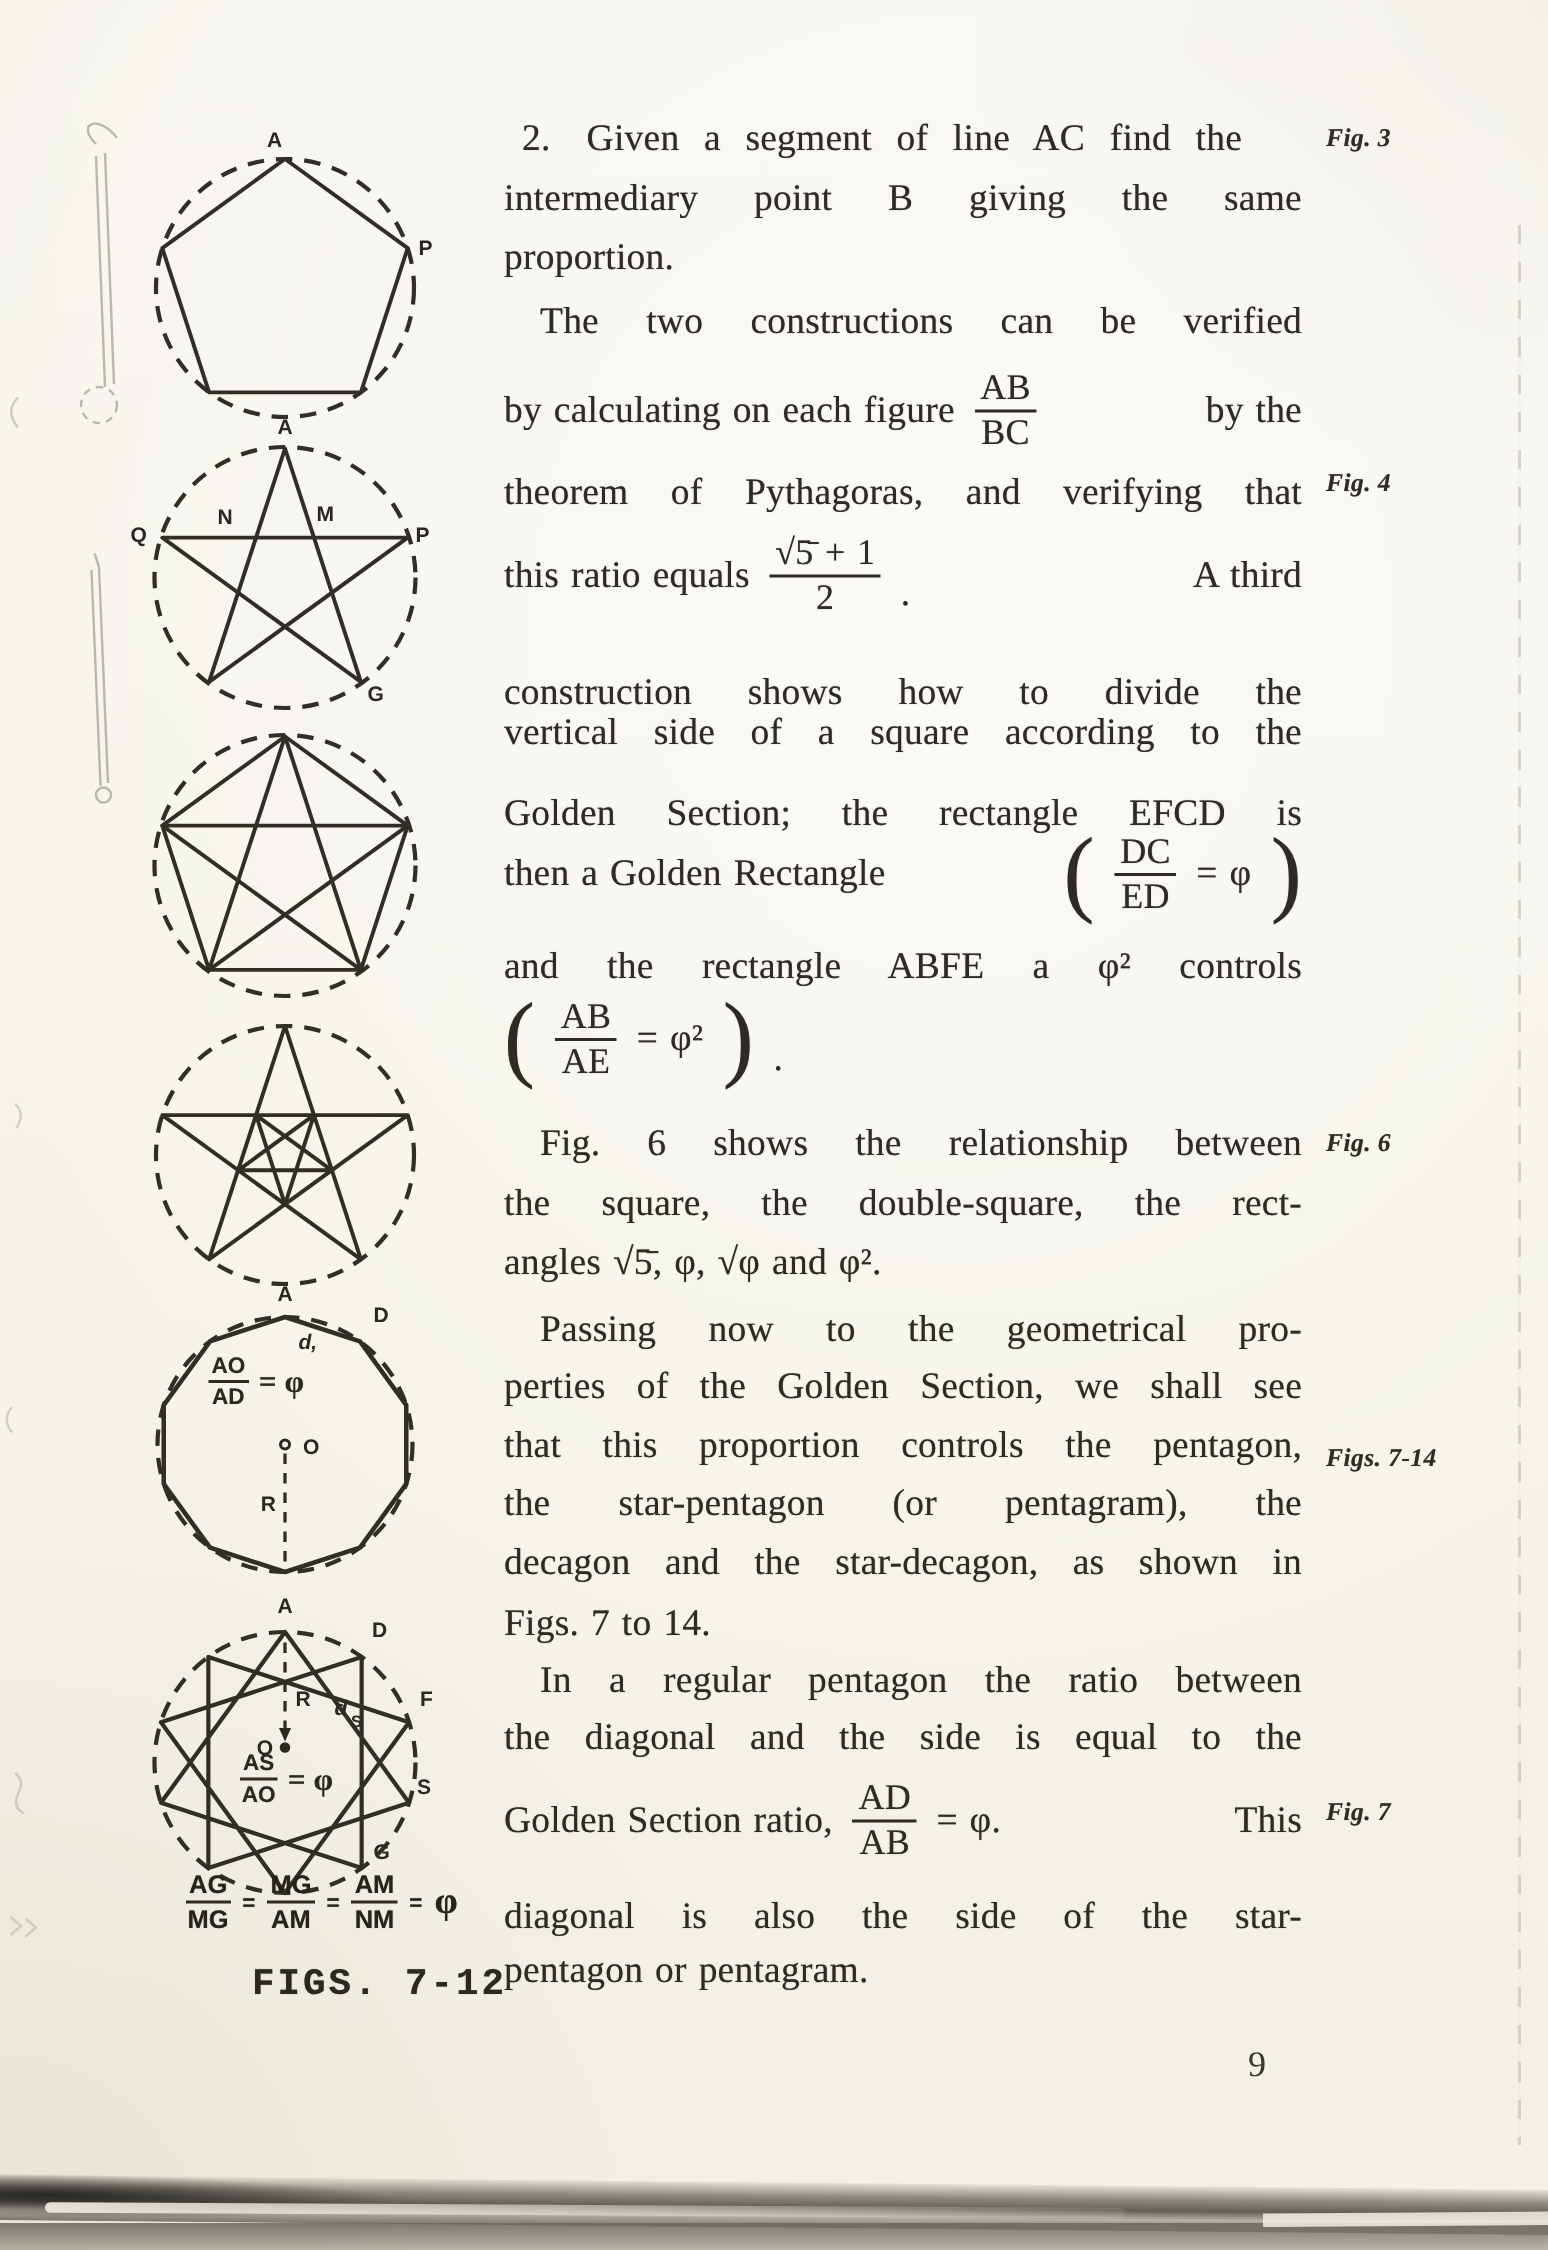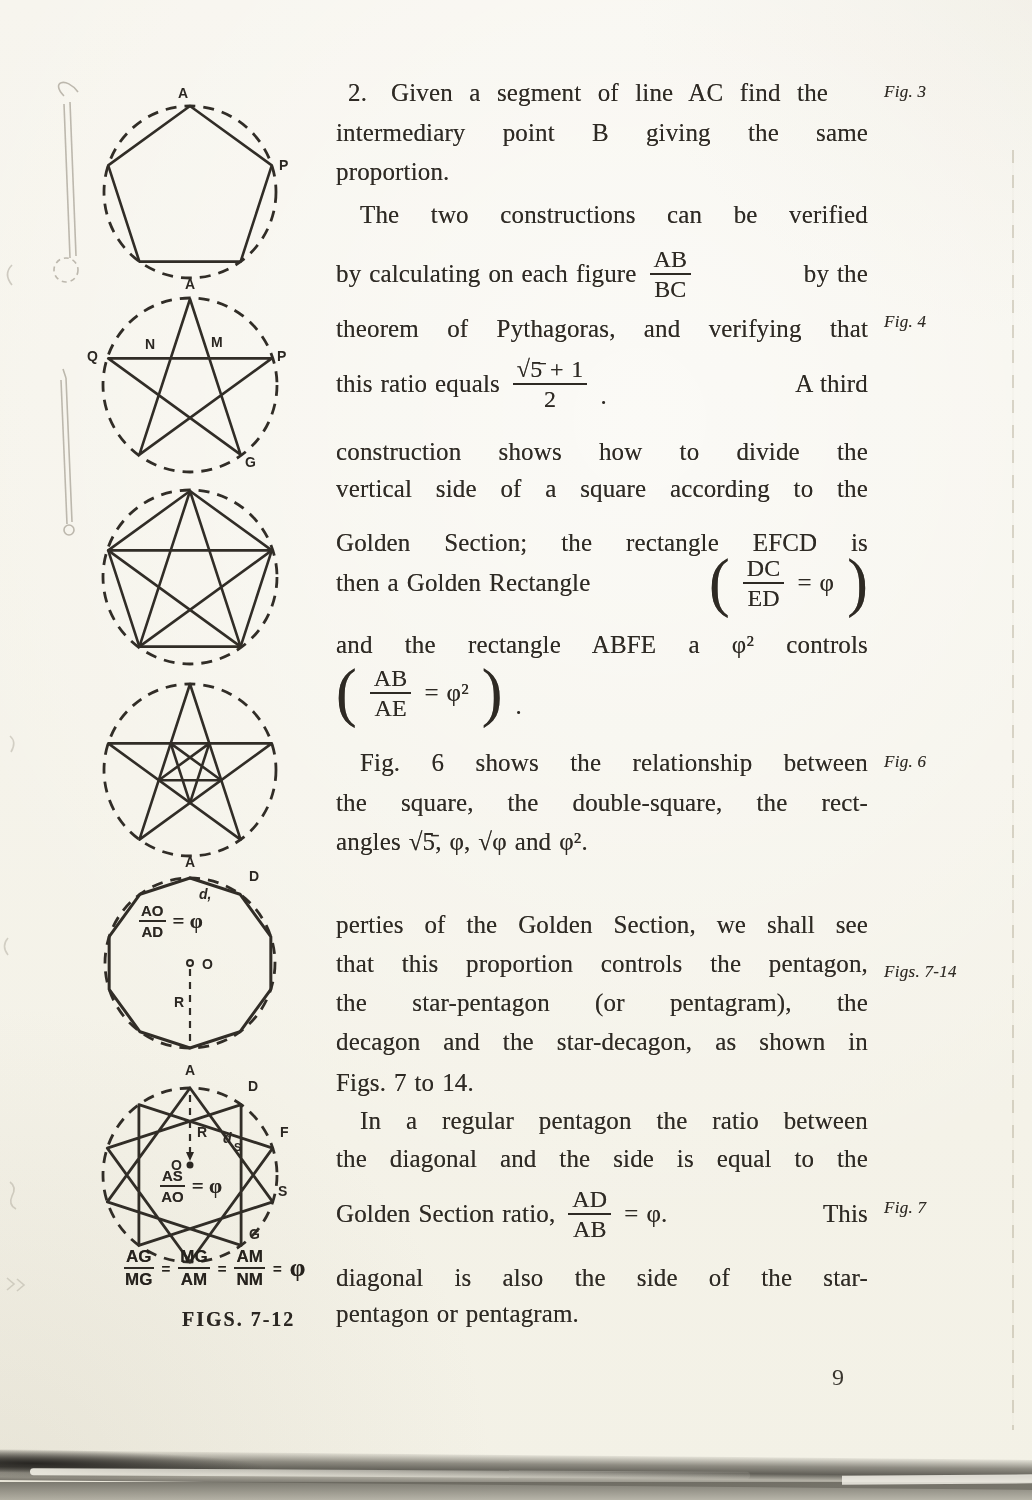--- a/index.html
+++ b/index.html
@@ -29,28 +29,28 @@
   .pnum{margin-right:24px;}
   .l1text{word-spacing:10px;}
   .frac{display:inline-flex;flex-direction:column;align-items:center;line-height:1.02;font-size:24px;}
   .frac .fn{padding:0 4px 2px;border-bottom:2px solid #2e2a24;}
   .frac .fd{padding-top:2px;}
   .bigparen{font-size:62px;font-weight:400;line-height:.9;transform:scaleY(1.04);}
   .eq{font-size:25px;}
   .dotafter{font-size:25px;align-self:flex-end;}
   
   .mnote{
-    position:absolute;left:884px;font-style:italic;font-weight:normal;
+    position:absolute;left:884px;font-style:italic;font-weight:bold;
     font-size:17px;color:#2f2b25;letter-spacing:.3px;white-space:nowrap;
     text-shadow:0 0 .5px rgba(46,42,36,.5);
   }
   .pageno{position:absolute;left:832px;top:1364px;font-size:24px;color:#3a362f;}
   .figs-caption{
-    position:absolute;left:182px;top:1308px;font-size:20px;font-weight:700;
-    letter-spacing:2px;color:#2b2722;text-shadow:0 0 .6px rgba(40,36,30,.6);
+    position:absolute;left:168px;top:1308px;font-size:25px;font-weight:700;
+    letter-spacing:2px;color:#2b2722;text-shadow:0 0 .6px rgba(40,36,30,.6);font-family:Liberation Mono, monospace;
   }
   
   .figsvg{position:absolute;overflow:visible;}
   .solid{fill:none;stroke:#312d27;stroke-width:2.6;stroke-linejoin:round;}
   .dash{fill:none;stroke:#312d27;stroke-width:2.8;stroke-dasharray:11 8;}
   .dashline{fill:none;stroke:#312d27;stroke-width:2.2;stroke-dasharray:7 6;}
   .flbl{font-family:"Liberation Sans",sans-serif;font-weight:bold;font-size:14px;fill:#2b2722;}
   .flbl-sm{font-family:"Liberation Sans",sans-serif;font-weight:bold;font-size:11px;fill:#2b2722;}
   .flbl-it{font-style:italic;}
   .figformula{
@@ -244,21 +244,21 @@
       <span>this ratio equals</span>
       <span class="frac">
         <span class="fn">√5̄ + 1</span>
         <span class="fd">2</span>
       </span>
       <span class="dotafter">.</span>
     </span>
     <span>A third</span>
   </div>
 
-  <div class="tline" style="top:437px">construction shows how to divide the</div>
+  <div class="tline" style="top:447px">construction shows how to divide the</div>
   <div class="tline" style="top:474px">vertical side of a square according to the</div>
   <div class="tline" style="top:528px">Golden Section;  the rectangle EFCD is</div>
 
   <div class="tline tall" style="top:552px">
     <span>then a Golden Rectangle</span>
     <span class="mrow">
       <span class="bigparen">(</span>
       <span class="frac">
         <span class="fn">DC</span>
         <span class="fd">ED</span>
@@ -280,20 +280,21 @@
       <span class="eq">= φ²</span>
       <span class="bigparen">)</span>
       <span class="dotafter">.</span>
     </span>
   </div>
 
   <div class="tline indent" style="top:748px">Fig. 6 shows the relationship between</div>
   <div class="tline" style="top:788px">the square, the double-square, the rect-</div>
   <div class="tline tleft" style="top:827px">angles √5̄, φ, √φ and φ².</div>
 
+  <div class="tline indent" style="top:872px">Passing now to the geometrical pro-</div>
   <div class="tline" style="top:910px">perties of the Golden Section, we shall see</div>
   <div class="tline" style="top:949px">that this proportion controls the pentagon,</div>
   <div class="tline" style="top:1027px">decagon and the star-decagon, as shown in</div>
   <div class="tline" style="top:988px">the star-pentagon (or pentagram), the</div>
   <div class="tline tleft" style="top:1068px">Figs. 7 to 14.</div>
 
   <div class="tline indent" style="top:1106px">In a regular pentagon the ratio between</div>
   <div class="tline" style="top:1144px">the diagonal and the side is equal to the</div>
 
   <div class="tline tall" style="top:1183px">

